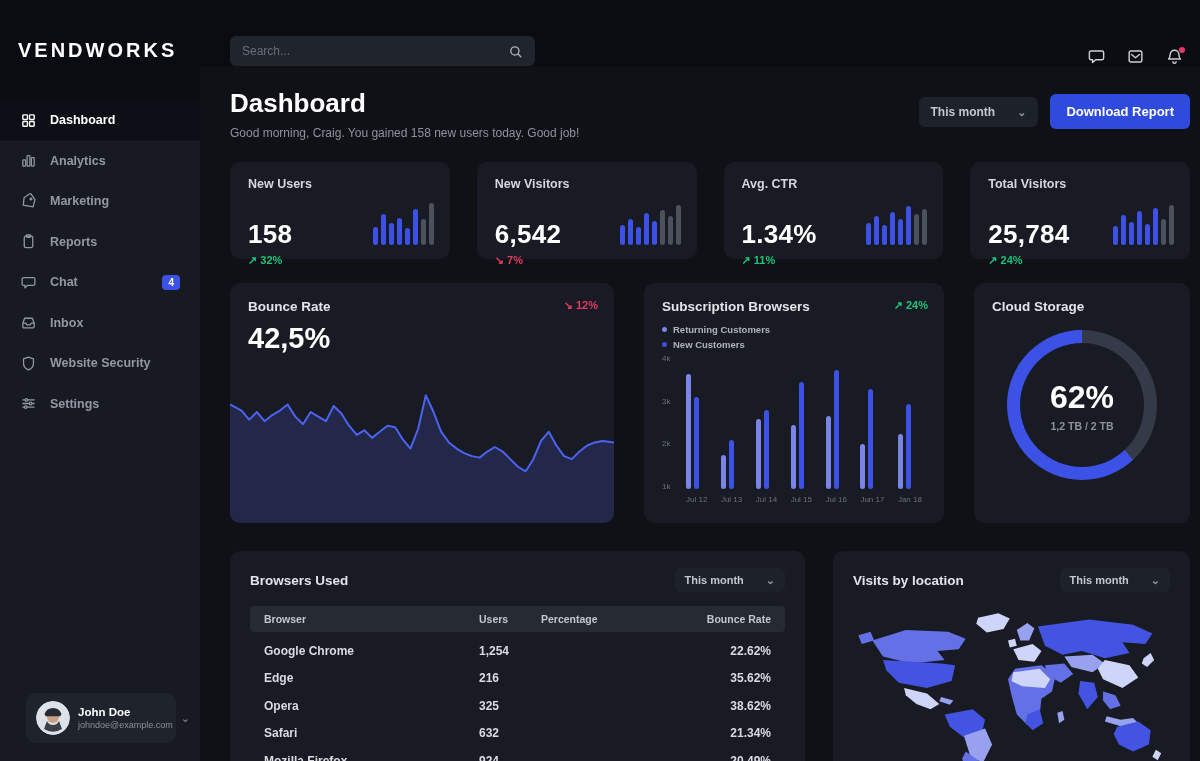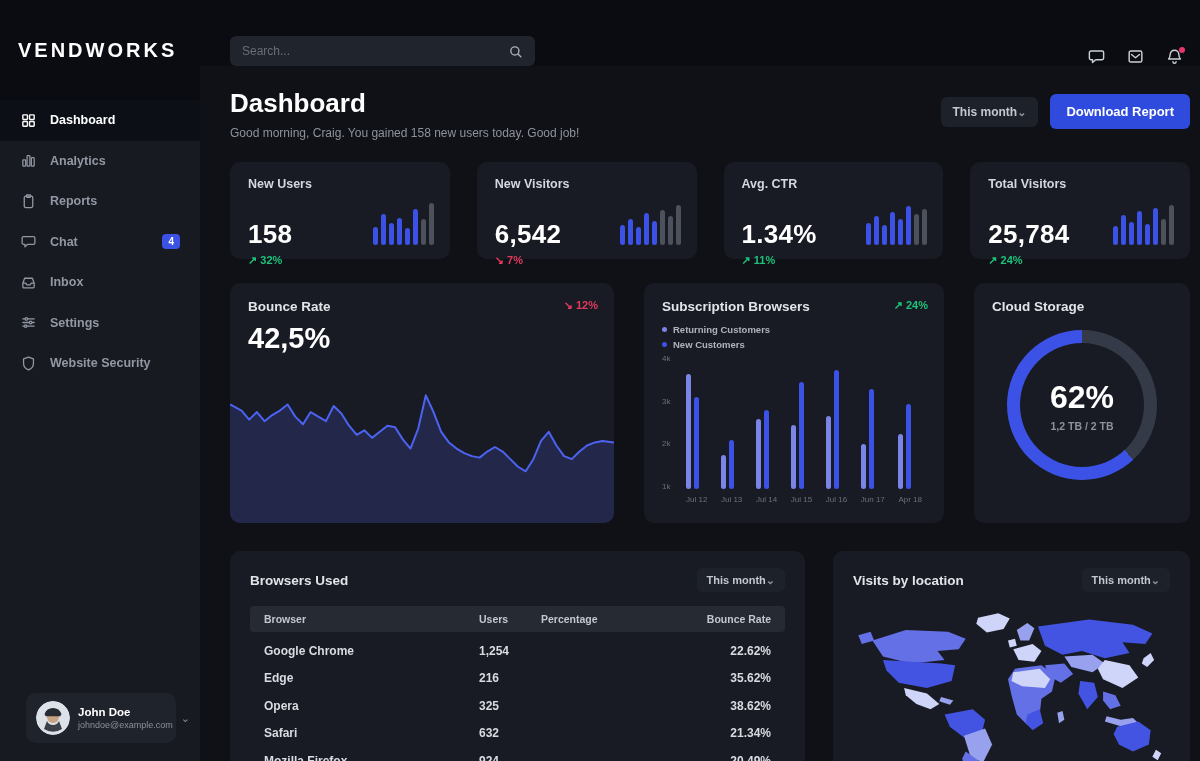--- a/index.html
+++ b/index.html
@@ -40,21 +40,21 @@
   .bell-dot { position:absolute; right:-1px; top:0; width:6px; height:6px; border-radius:50%; background:#e8356d; }
 
   
   .main { position:absolute; left:200px; top:66px; right:0; bottom:0; background:#0f1117;
     padding:22px 10px 0 30px; }
   .page-head { display:flex; align-items:flex-start; }
   .page-title { font-size:26px; font-weight:800; color:#fff; }
   .page-sub { font-size:12px; color:#8d929c; margin-top:7px; }
   .head-actions { margin-left:auto; display:flex; gap:12px; align-items:center; margin-top:6px; }
   .pill { background:#1d212a; border-radius:6px; padding:8px 12px; font-size:12px; font-weight:700;
-    color:#c3c7cf; display:flex; align-items:center; gap:0; cursor:pointer; }
+    color:#c3c7cf; display:flex; align-items:center; gap:22px; cursor:pointer; }
   .pill .chev { color:#8d929c; font-size:11px; line-height:6px; }
   .pill.small { padding:6px 10px; font-size:11px; }
   .btn-primary { background:#2f4bdd; color:#fff; border:none; border-radius:6px; padding:10px 16px;
     font-size:13px; font-weight:800; cursor:pointer; font-family:"Liberation Sans",sans-serif; }
 
   .row1 { margin-top:22px; display:grid; grid-template-columns:repeat(4,1fr); gap:27px; }
   .card { background:#181b23; border-radius:10px; }
   .stat-card { height:97px; padding:15px 18px; position:relative; }
   .stat-title { font-size:12.5px; font-weight:700; color:#d4d7dd; }
   .stat-value { font-size:26px; font-weight:800; color:#fff; margin-top:28px; letter-spacing:.3px; }
@@ -137,20 +137,30 @@
             <rect x="10" y="5" width="4" height="15" rx="1"></rect>
             <rect x="16" y="8" width="4" height="12" rx="1"></rect>
           </svg>
         </span>
     <span>Analytics</span>
 
   </div>
       <div class="nav-item">
     <span class="nicon">
           <svg viewBox="0 0 24 24" fill="none" stroke="currentColor" stroke-width="1.8" stroke-linejoin="round">
+            <path d="M3 12 L10 4 h9 a2 2 0 0 1 2 2 v9 l-8 7 z" transform="rotate(-35 12 12)"></path>
+            <circle cx="15.5" cy="8.5" r="1.3"></circle>
+          </svg>
+        </span>
+    <span>Marketing</span>
+
+  </div>
+      <div class="nav-item">
+    <span class="nicon">
+          <svg viewBox="0 0 24 24" fill="none" stroke="currentColor" stroke-width="1.8" stroke-linejoin="round">
             <rect x="6" y="4.5" width="12" height="16" rx="2"></rect>
             <rect x="9" y="2.5" width="6" height="3.5" rx="1"></rect>
           </svg>
         </span>
     <span>Reports</span>
 
   </div>
       <div class="nav-item">
     <span class="nicon">
           <svg viewBox="0 0 24 24" fill="none" stroke="currentColor" stroke-width="1.8" stroke-linejoin="round" stroke-linecap="round">
@@ -161,41 +171,41 @@
     <span class="nav-badge">4</span>
   </div>
       <div class="nav-item">
     <span class="nicon">
           <svg viewBox="0 0 24 24" fill="none" stroke="currentColor" stroke-width="1.8" stroke-linejoin="round">
             <path d="M4 13 L6.5 6 h11 L20 13 v5 a1.5 1.5 0 0 1 -1.5 1.5 h-13 A1.5 1.5 0 0 1 4 18 z"></path>
             <path d="M4 13 h4 l2 2.5 h4 l2 -2.5 h4"></path>
           </svg>
         </span>
     <span>Inbox</span>
+
+  </div>
+      <div class="nav-item">
+    <span class="nicon">
+          <svg viewBox="0 0 24 24" fill="none" stroke="currentColor" stroke-width="1.8" stroke-linejoin="round">
+            <path d="M12 3 l7 2.5 v6 c0 5 -3.5 8 -7 9.5 c-3.5 -1.5 -7 -4.5 -7 -9.5 v-6 z"></path>
+          </svg>
+        </span>
+    <span>Website Security</span>
 
   </div>
       <div class="nav-item">
     <span class="nicon">
           <svg viewBox="0 0 24 24" fill="none" stroke="currentColor" stroke-width="1.8" stroke-linecap="round">
             <path d="M4 7 h16 M4 12 h16 M4 17 h16"></path>
             <circle cx="9" cy="7" r="1.8" fill="#171a21"></circle>
             <circle cx="15" cy="12" r="1.8" fill="#171a21"></circle>
             <circle cx="8" cy="17" r="1.8" fill="#171a21"></circle>
           </svg>
         </span>
     <span>Settings</span>
-
-  </div>
-      <div class="nav-item">
-    <span class="nicon">
-          <svg viewBox="0 0 24 24" fill="none" stroke="currentColor" stroke-width="1.8" stroke-linejoin="round">
-            <path d="M12 3 l7 2.5 v6 c0 5 -3.5 8 -7 9.5 c-3.5 -1.5 -7 -4.5 -7 -9.5 v-6 z"></path>
-          </svg>
-        </span>
-    <span>Website Security</span>
 
   </div>
     </nav>
 
   <div class="user-card">
     <span class="avatar">
       <svg viewBox="0 0 34 34">
           <circle cx="17" cy="17" r="17" fill="#dde1e8"></circle>
           <circle cx="17" cy="16" r="6" fill="#c9a183"></circle>
           <path d="M8.5 13 a9 9 0 0 1 17 0 l-1.2 2.2 -14.6 0 z" fill="#262b33"></path>
@@ -388,21 +398,21 @@
                 <span class="sub-bar" style="background: rgb(123, 133, 232); height: 44.8px;"></span>
                 <span class="sub-bar" style="background: rgb(60, 82, 230); height: 100.267px;"></span>
               </div>
               <span class="sub-xlabel">Jun 17</span>
             </div>
             <div class="sub-col">
               <div class="pair">
                 <span class="sub-bar" style="background: rgb(123, 133, 232); height: 55.4667px;"></span>
                 <span class="sub-bar" style="background: rgb(60, 82, 230); height: 85.3333px;"></span>
               </div>
-              <span class="sub-xlabel">Apr 18</span>
+              <span class="sub-xlabel">Jan 18</span>
             </div>
           </div>
         </div>
     </div>
 
     <div class="card card-pad">
       <div class="card-title">Cloud Storage</div>
       <div class="donut-wrap">
         <div class="donut" id="donut" style="background: conic-gradient(rgb(52, 58, 71) 0deg, rgb(52, 58, 71) 136.8deg, rgb(60, 82, 230) 136.8deg, rgb(60, 82, 230) 360deg);">
           <div class="donut-hole">

